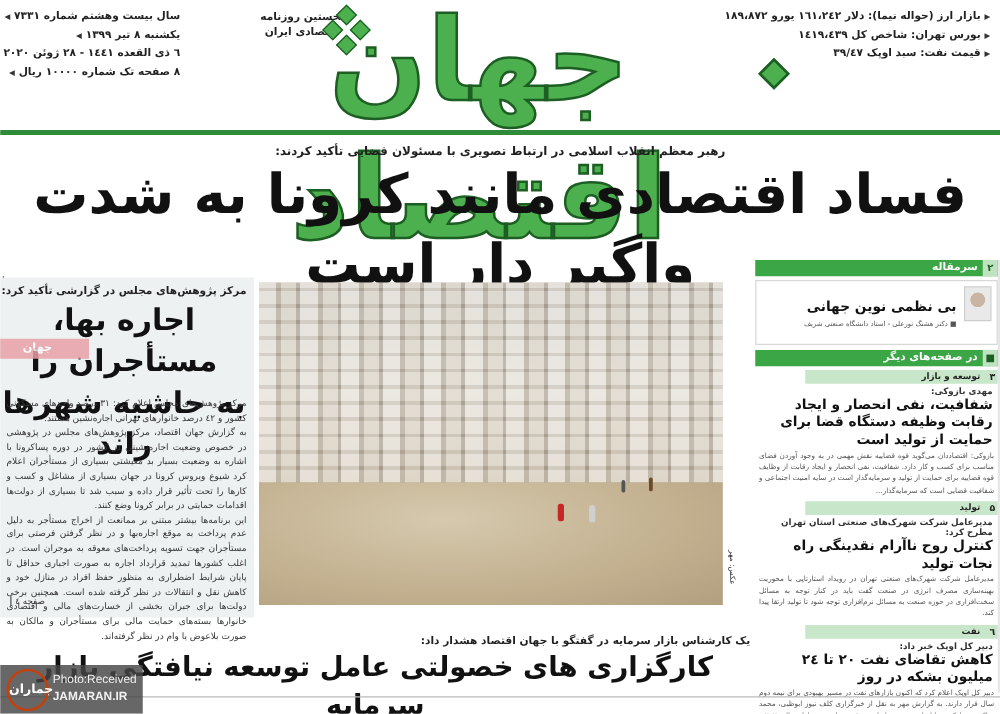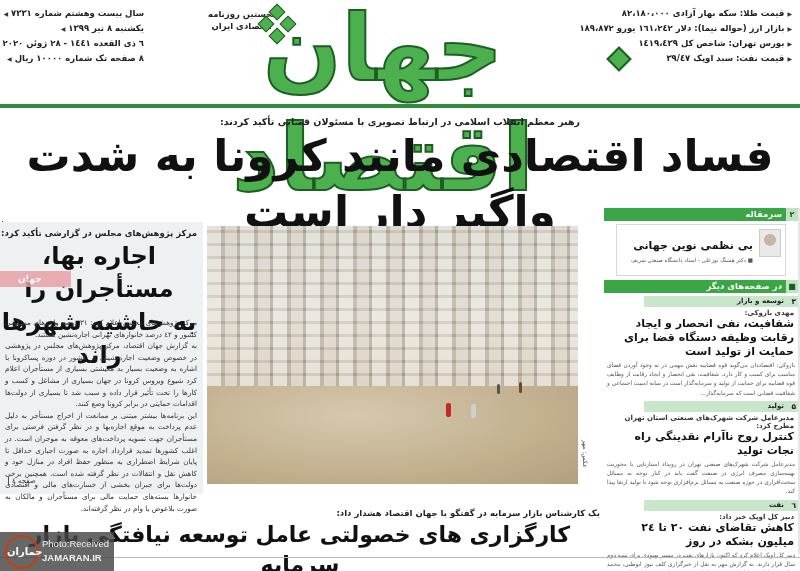--- a/index.html
+++ b/index.html
@@ -47,21 +47,21 @@
   }
   .photo .ground { position: absolute; left: 0; bottom: 0; width: 100%; height: 38%;
     background: radial-gradient(ellipse at 40% 30%, #d6c9ae 0%, #c2b08f 60%, #b29f80 100%); }
   .kid { position: absolute; width: 5px; height: 14px; border-radius: 2px; }
   .photo-credit { position: absolute; left: 582px; top: 440px; font-size: 6px; writing-mode: vertical-rl; color: #333; }
 
   
   .right-col { position: absolute; left: 604px; top: 208px; width: 196px; height: 346px; border-right: 2px solid #e6e6e6; }
   .section-bar { position: relative; height: 13px; background: #3aa646; color: #fff; font-size: 8.5px; font-weight: bold; line-height: 13px; padding-right: 16px; }
   .section-bar .num { position: absolute; right: 0; top: 0; width: 12px; height: 13px; background: #bfe2c1; color: #1d5e23; text-align: center; font-size: 8px; }
-  .editorial-box { position: relative; height: 52px; border: 1px solid #d8d8d8; margin: 3px 12px 4px; background: #fff; }
+  .editorial-box { position: relative; height: 52px; border: 1px solid #d8d8d8; margin: 3px 0 4px; background: #fff; }
   .avatar { position: absolute; right: 4px; top: 4px; width: 22px; height: 28px; background: radial-gradient(circle at 50% 38%, #c9b5a3 0 30%, #e9e9e9 32%); border: 1px solid #ccc; }
   .editorial-title { position: absolute; right: 32px; top: 14px; font-size: 11px; font-weight: bold; color: #111; }
   .editorial-author { position: absolute; right: 32px; top: 32px; font-size: 5.5px; color: #555; }
   .sub-tag { position: relative; height: 11px; margin: 3px 0 2px 40px; background: #c8e6c9; font-size: 7px; font-weight: bold; line-height: 11px; padding-right: 14px; color: #222; }
   .sub-tag .num { position: absolute; right: 2px; top: 0; font-size: 7.5px; }
   .r-kicker { font-size: 7px; font-weight: bold; color: #333; padding-right: 4px; margin-top: 2px; }
   .r-headline { font-size: 11px; font-weight: bold; color: #111; line-height: 14px; padding-right: 4px; }
   .r-body { font-size: 5.8px; line-height: 9.2px; color: #555; text-align: justify; padding: 2px 3px 0 3px; }
 
   
@@ -95,21 +95,20 @@
     <div class="diamonds">
       <div class="diamond" style="left:15px;top:0;"></div>
       <div class="diamond" style="left:4px;top:12px;"></div>
       <div class="diamond" style="left:26px;top:12px;"></div>
       <div class="diamond" style="left:15px;top:24px;"></div>
     </div>
   </div>
   <div class="side-diamond"></div>
 
   <div class="market-info">
-    <div class="line">قیمت طلا: سکه بهار آزادی ۸۲،۱۸۰،۰۰۰</div>
     <div class="line">بازار ارز (حواله نیما): دلار ۱٦۱،۲٤۲ یورو ۱۸۹،۸۷۲</div>
     <div class="line">بورس تهران: شاخص کل ۱٤۱۹،٤۳۹</div>
     <div class="line">قیمت نفت: سبد اوپک ۳۹/٤۷</div>
   </div>
   <div class="masthead-bar"></div>
 </div>
 
 <div class="kicker-main">رهبر معظم انقلاب اسلامی در ارتباط تصویری با مسئولان قضایی تأکید کردند:</div>
 <div class="headline-main">فساد اقتصادی مانند کرونا به شدت واگیر دار است</div>
 <div class="page-ref" style="left:2px;top:186px;margin-top:35px;">صفحه ۲</div>

